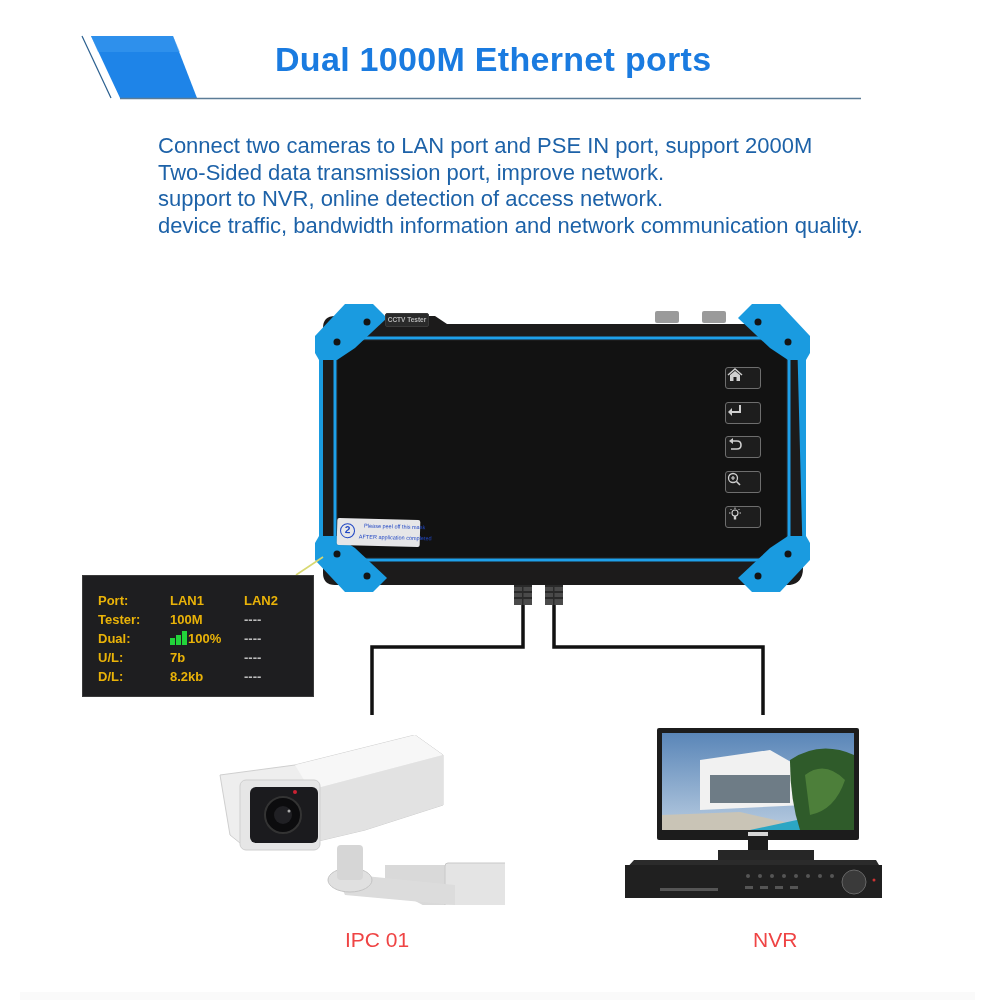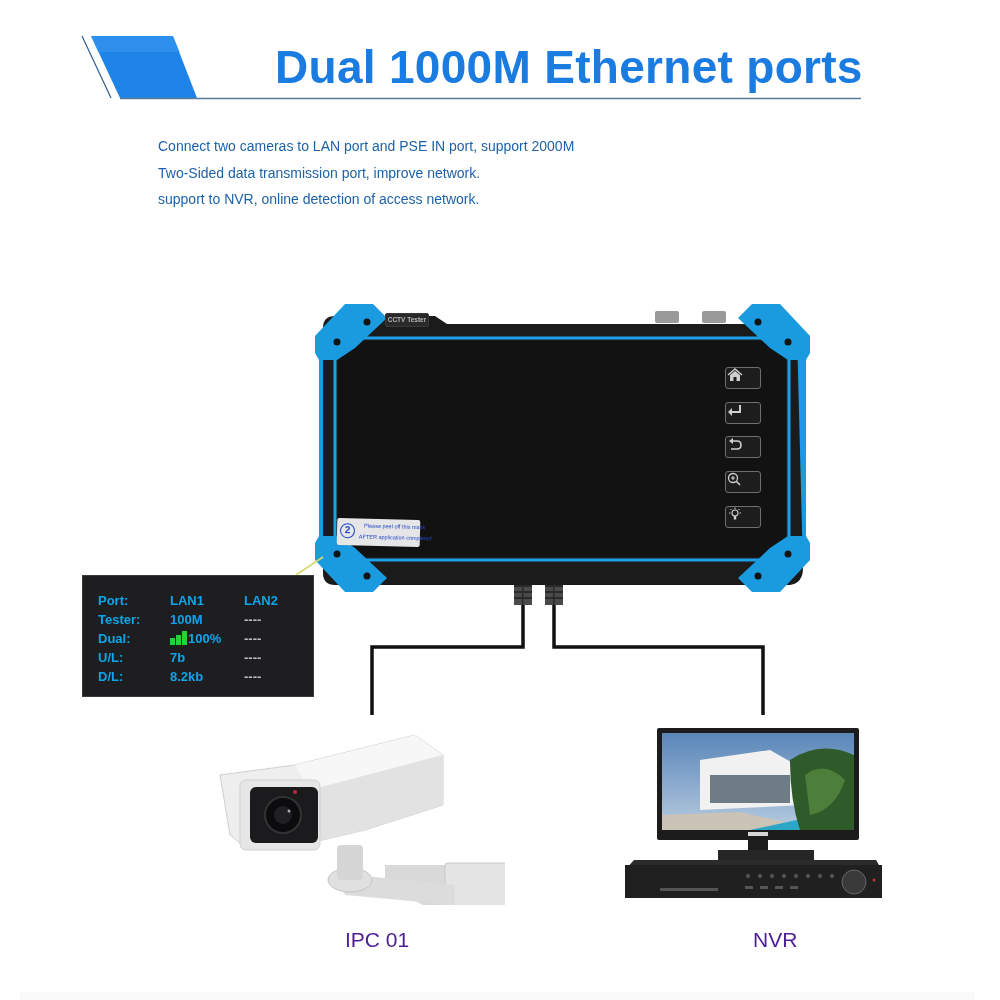--- a/index.html
+++ b/index.html
@@ -5,27 +5,27 @@
   * { box-sizing: border-box; margin: 0; padding: 0; }
   html, body { width: 1000px; height: 1000px; background: #ffffff; overflow: hidden; }
   body { position: relative; font-family: "Liberation Sans", sans-serif; }
 
   
   .banner { position: absolute; left: 0; top: 0; width: 1000px; height: 110px; }
   .banner svg { position: absolute; left: 0; top: 0; }
   .banner-title {
     position: absolute; left: 275px; top: 40px;
     font-family: "Liberation Sans", sans-serif; font-weight: bold;
-    font-size: 46px; color: #1a7be0; letter-spacing: 0.3px; white-space: nowrap;
+    font-size: 34px; color: #1a7be0; letter-spacing: 0.3px; white-space: nowrap;
   }
 
   
   .desc { position: absolute; left: 158px; top: 133px; width: 720px; }
   .desc-line {
-    font-family: "Liberation Sans", sans-serif; font-size: 14px; color: #1d62a8;
+    font-family: "Liberation Sans", sans-serif; font-size: 22px; color: #1d62a8;
     line-height: 26.5px; white-space: nowrap;
   }
 
   
   .device { position: absolute; left: 315px; top: 298px; width: 495px; height: 300px; }
   .device svg { position: absolute; left: 0; top: 0; }
   .brand-label {
     position: absolute; left: 70px; top: 15px; width: 44px; height: 14px;
     background: #2a2a2a; border: 1px solid #3a3a3a; border-radius: 2px;
     color: #b9b9b9; font-size: 6.5px; line-height: 12px; text-align: center; font-weight: bold;
@@ -55,36 +55,36 @@
   
   .status-panel {
     position: absolute; left: 82px; top: 575px; width: 232px; height: 122px;
     background: #1e1e20; border: 1px solid #3a3a3a;
   }
   .status-grid {
     position: absolute; left: 15px; top: 16px;
     display: grid; grid-template-columns: 72px 74px 60px; row-gap: 1px;
   }
   .cell {
-    color: #0ea5e9; font-weight: bold; font-size: 13px; line-height: 18px; white-space: nowrap;
+    color: #eab308; font-weight: bold; font-size: 13px; line-height: 18px; white-space: nowrap;
     font-family: "Liberation Sans", sans-serif;
   }
   .cell.dash { color: #bdbdbd; }
   .signal { display: inline-flex; align-items: flex-end; gap: 1px; height: 14px; vertical-align: -2px; margin-right: 1px; }
   .signal i { display: block; width: 5px; background: #22d43a; }
   .leader { position: absolute; }
 
   
   .cables { position: absolute; left: 0; top: 0; }
 
   
   .camera { position: absolute; left: 215px; top: 735px; }
   .nvr { position: absolute; left: 620px; top: 720px; }
   .device-caption {
-    position: absolute; font-family: "Liberation Sans", sans-serif; font-size: 21px; color: #4c1d95;
+    position: absolute; font-family: "Liberation Sans", sans-serif; font-size: 21px; color: #ef4444;
     white-space: nowrap;
   }
   .caption-ipc { left: 345px; top: 928px; }
   .caption-nvr { left: 734px; top: 928px; margin-left: 19px; }
 
   .bottom-strip { position: absolute; left: 20px; top: 992px; width: 955px; height: 8px; background: #fafafa; }
 </style>
 </head>
 <body>
 
@@ -95,20 +95,21 @@
     <polygon points="91,36 173,36 180,52 98,52" fill="#3e9bf0" opacity="0.5"></polygon>
     <line x1="120" y1="98.5" x2="861" y2="98.5" stroke="#5c7c96" stroke-width="1.3"></line>
   </svg>
   <div class="banner-title">Dual 1000M Ethernet ports</div>
 </div>
 
 <div class="desc">
   <div class="desc-line">Connect two cameras to LAN port and PSE IN port, support 2000M</div>
   <div class="desc-line">Two-Sided data transmission port, improve network.</div>
   <div class="desc-line">support to NVR, online detection of access network.</div>
+  <div class="desc-line">device traffic, bandwidth information and network communication quality.</div>
 </div>
 
 <svg class="cables" width="1000" height="1000">
   <polyline points="523,605 523,647 372,647 372,715" fill="none" stroke="#111" stroke-width="3.5"></polyline>
   <polyline points="554,605 554,647 763,647 763,715" fill="none" stroke="#111" stroke-width="3.5"></polyline>
 
   <g>
     <rect x="514" y="577" width="18" height="28" fill="#4a4a4a"></rect>
     <rect x="514" y="585" width="18" height="2" fill="#2a2a2a"></rect>
     <rect x="514" y="591" width="18" height="2" fill="#2a2a2a"></rect>

